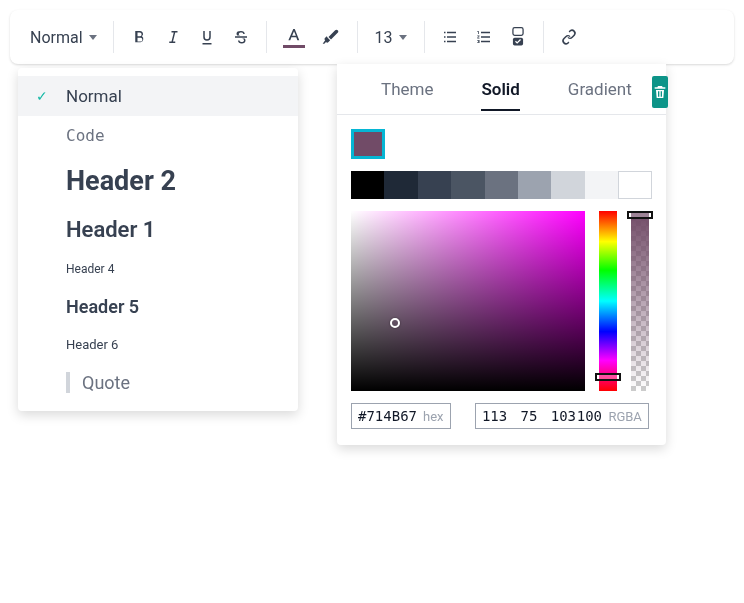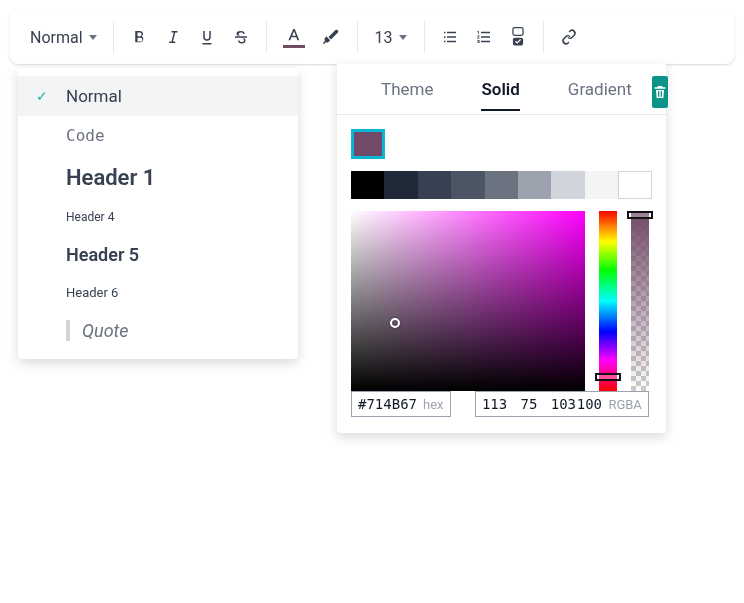--- a/index.html
+++ b/index.html
@@ -17,21 +17,21 @@
 .format-item .check { position: absolute; left: 18px; color: #14b8a6; font-size: 14px; }
 .format-item .label { margin-left: 28px; }
 .format-item.normal .label { font-size: 17px; }
 .format-item.code .label { font-family: monospace; font-size: 16px; color: #6b7280; }
 .format-item.h1 .label { font-size: 40px; font-weight: 700; }
 .format-item.h2 .label { font-size: 27px; font-weight: 700; }
 .format-item.h3 .label { font-size: 22px; font-weight: 600; }
 .format-item.h4 .label { font-size: 12px; font-weight: 400; }
 .format-item.h5 .label { font-size: 18px; font-weight: 600; }
 .format-item.h6 .label { font-size: 13px; font-weight: 400; }
-.format-item.quote .label { font-style: italic; font-size: 18px; border-left: 4px solid #d1d5db; padding-left: 12px; color: #6b7280; }
+.format-item.quote .label { font-size: 18px; border-left: 4px solid #d1d5db; padding-left: 12px; color: #6b7280; }
 
 .color-popup { position: absolute; top: 64px; left: 337px; width: 329px; background: #fff; border-radius: 0 0 4px 4px; box-shadow: 0 4px 12px rgba(0,0,0,0.15); }
 .color-tabs { display: flex; align-items: center; padding: 12px 16px 0; gap: 20px; border-bottom: 1px solid #e5e7eb; }
 .color-tab { font-size: 17px; color: #6b7280; padding-bottom: 10px; border-bottom: 2px solid transparent; cursor: pointer; margin-left: 28px; }
 .color-tab.active { color: #111827; font-weight: 600; border-bottom-color: #111827; }
 .color-trash { margin-left: auto; width: 32px; height: 32px; background: #0d9488; display: flex; align-items: center; justify-content: center; border-radius: 2px; cursor: pointer; margin-bottom: 6px; }
 
 .color-body { padding: 14px 14px 16px; }
 .sel-color { width: 34px; height: 30px; border: 3px solid #06b6d4; background: #714B67; }
 .palette { display: flex; margin-top: 12px; }
@@ -41,21 +41,21 @@
 .sat-box { width: 234px; height: 180px; position: relative; background: linear-gradient(to bottom, transparent 0%, #000 100%), linear-gradient(to right, #fff 0%, #ff00ff 100%); }
 .sat-cursor { position: absolute; width: 10px; height: 10px; border: 2px solid #fff; border-radius: 50%; box-shadow: 0 0 2px rgba(0,0,0,0.5); transform: translate(-50%, -50%); }
 
 .hue-slider { width: 18px; height: 180px; background: linear-gradient(to bottom, #ff0000 0%, #ffff00 17%, #00ff00 33%, #00ffff 50%, #0000ff 67%, #ff00ff 83%, #ff0000 100%); position: relative; }
 .hue-handle { position: absolute; left: -4px; right: -4px; height: 8px; border: 2px solid #111; background: rgba(255,255,255,0.3); transform: translateY(-50%); }
 
 .alpha-slider { width: 18px; height: 180px; position: relative; background-image: linear-gradient(45deg, #ccc 25%, transparent 25%), linear-gradient(-45deg, #ccc 25%, transparent 25%), linear-gradient(45deg, transparent 75%, #ccc 75%), linear-gradient(-45deg, transparent 75%, #ccc 75%); background-size: 10px 10px; background-position: 0 0, 0 5px, 5px -5px, -5px 0px; }
 .alpha-overlay { position: absolute; inset: 0; background: linear-gradient(to bottom, #714B67 0%, transparent 100%); }
 .alpha-handle { position: absolute; left: -4px; right: -4px; height: 8px; border: 2px solid #111; background: rgba(255,255,255,0.3); transform: translateY(-50%); }
 
-.color-inputs { display: flex; gap: 24px; }
+.color-inputs { display: flex; gap: 24px; margin-top: 12px; }
 .color-input { border: 1px solid #9ca3af; padding: 4px 6px; font-size: 14px; display: flex; align-items: center; gap: 6px; background: #fff; }
 .color-input .val { font-family: monospace; color: #111827; }
 .color-input .suffix { color: #9ca3af; font-size: 13px; }
 .color-input.rgba .val span { display: inline-block; min-width: 26px; text-align: center; }
 
 svg { display: block; }
 </style>
 </head>
 <body>
 
@@ -128,20 +128,23 @@
   </div>
 </div>
 
 <div class="dropdown-format" id="format-dd">
     <div class="format-item normal selected">
       <span class="check">✓</span>
       <span class="label">Normal</span>
     </div>
     <div class="format-item code">
       <span class="label">Code</span>
+    </div>
+    <div class="format-item h2">
+      <span class="label">Header 2</span>
     </div>
     <div class="format-item h3">
       <span class="label">Header 1</span>
     </div>
     <div class="format-item h4">
       <span class="label">Header 4</span>
     </div>
     <div class="format-item h5">
       <span class="label">Header 5</span>
     </div>

